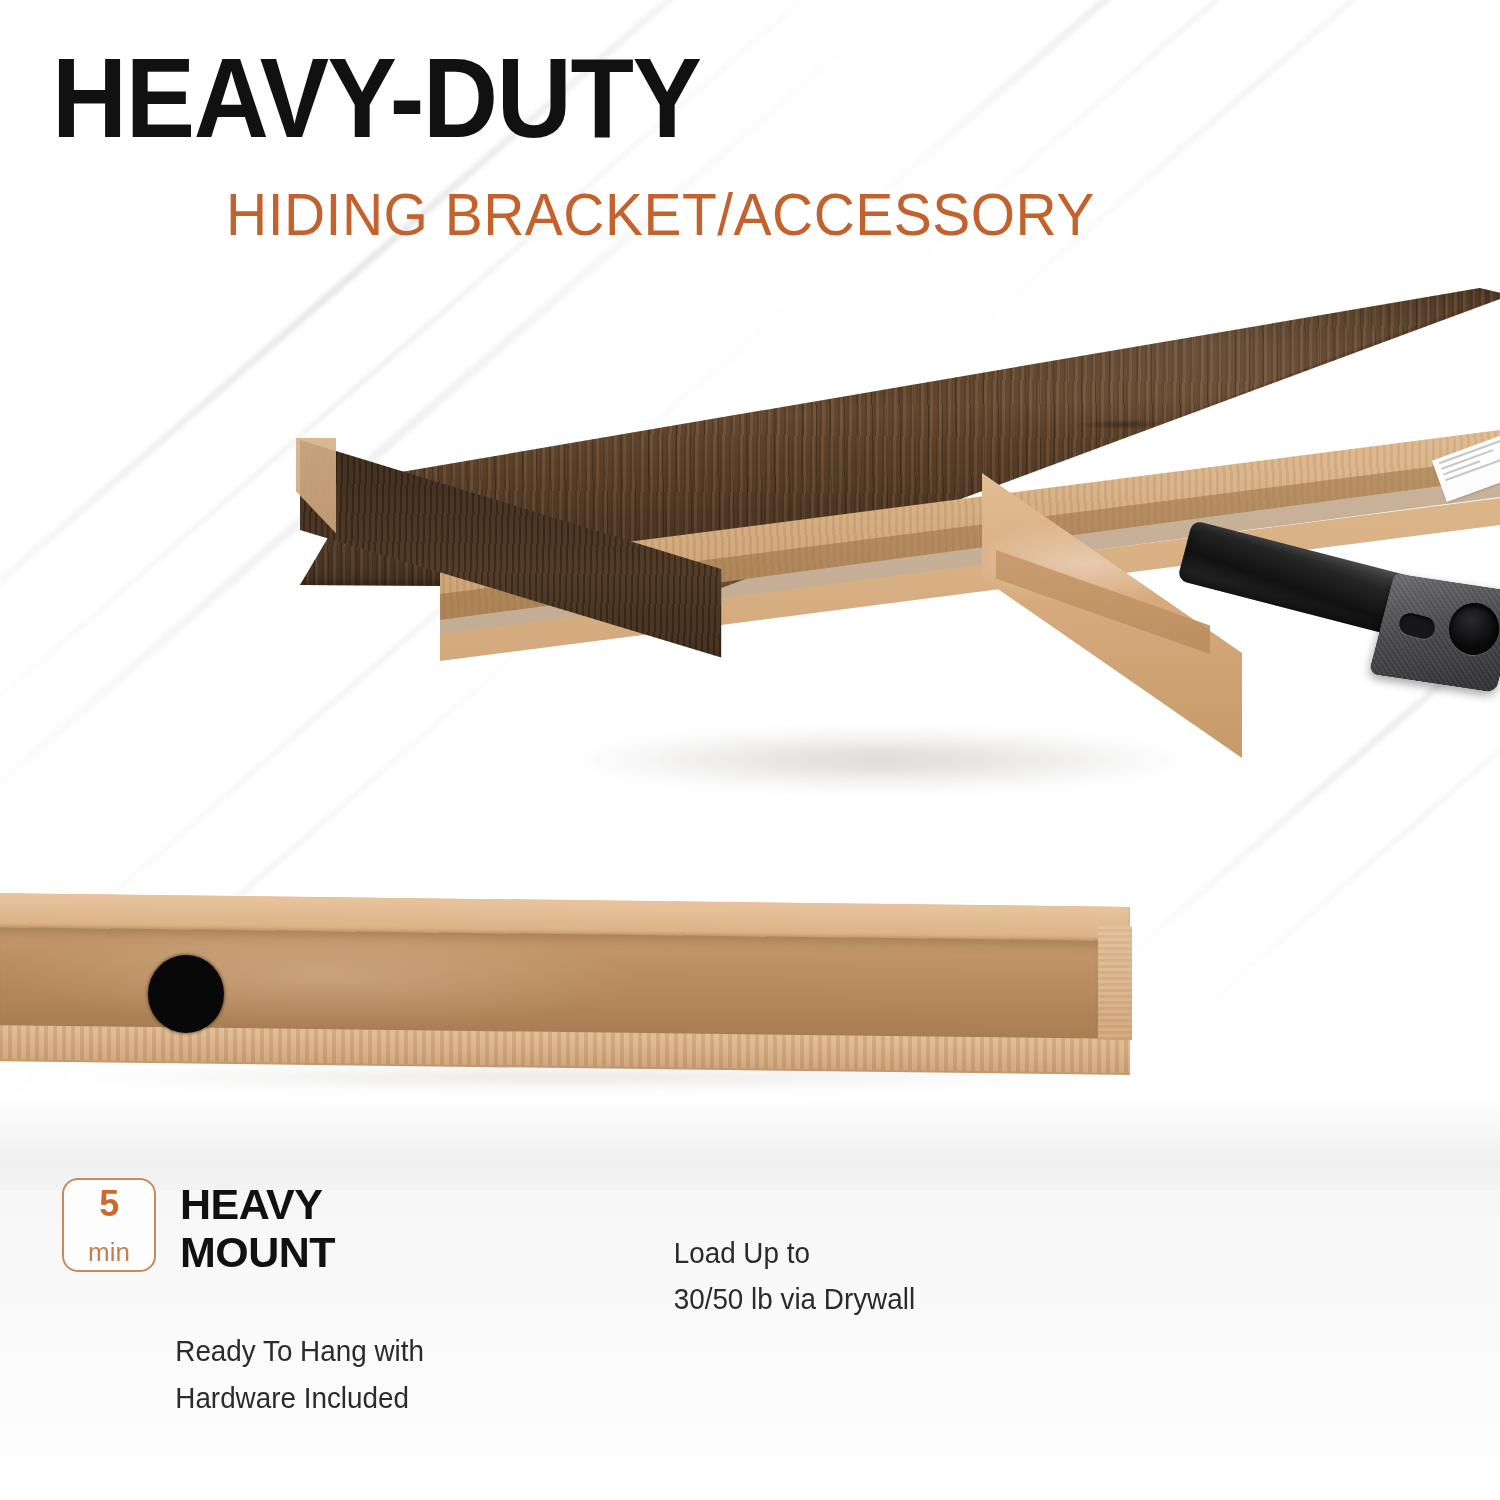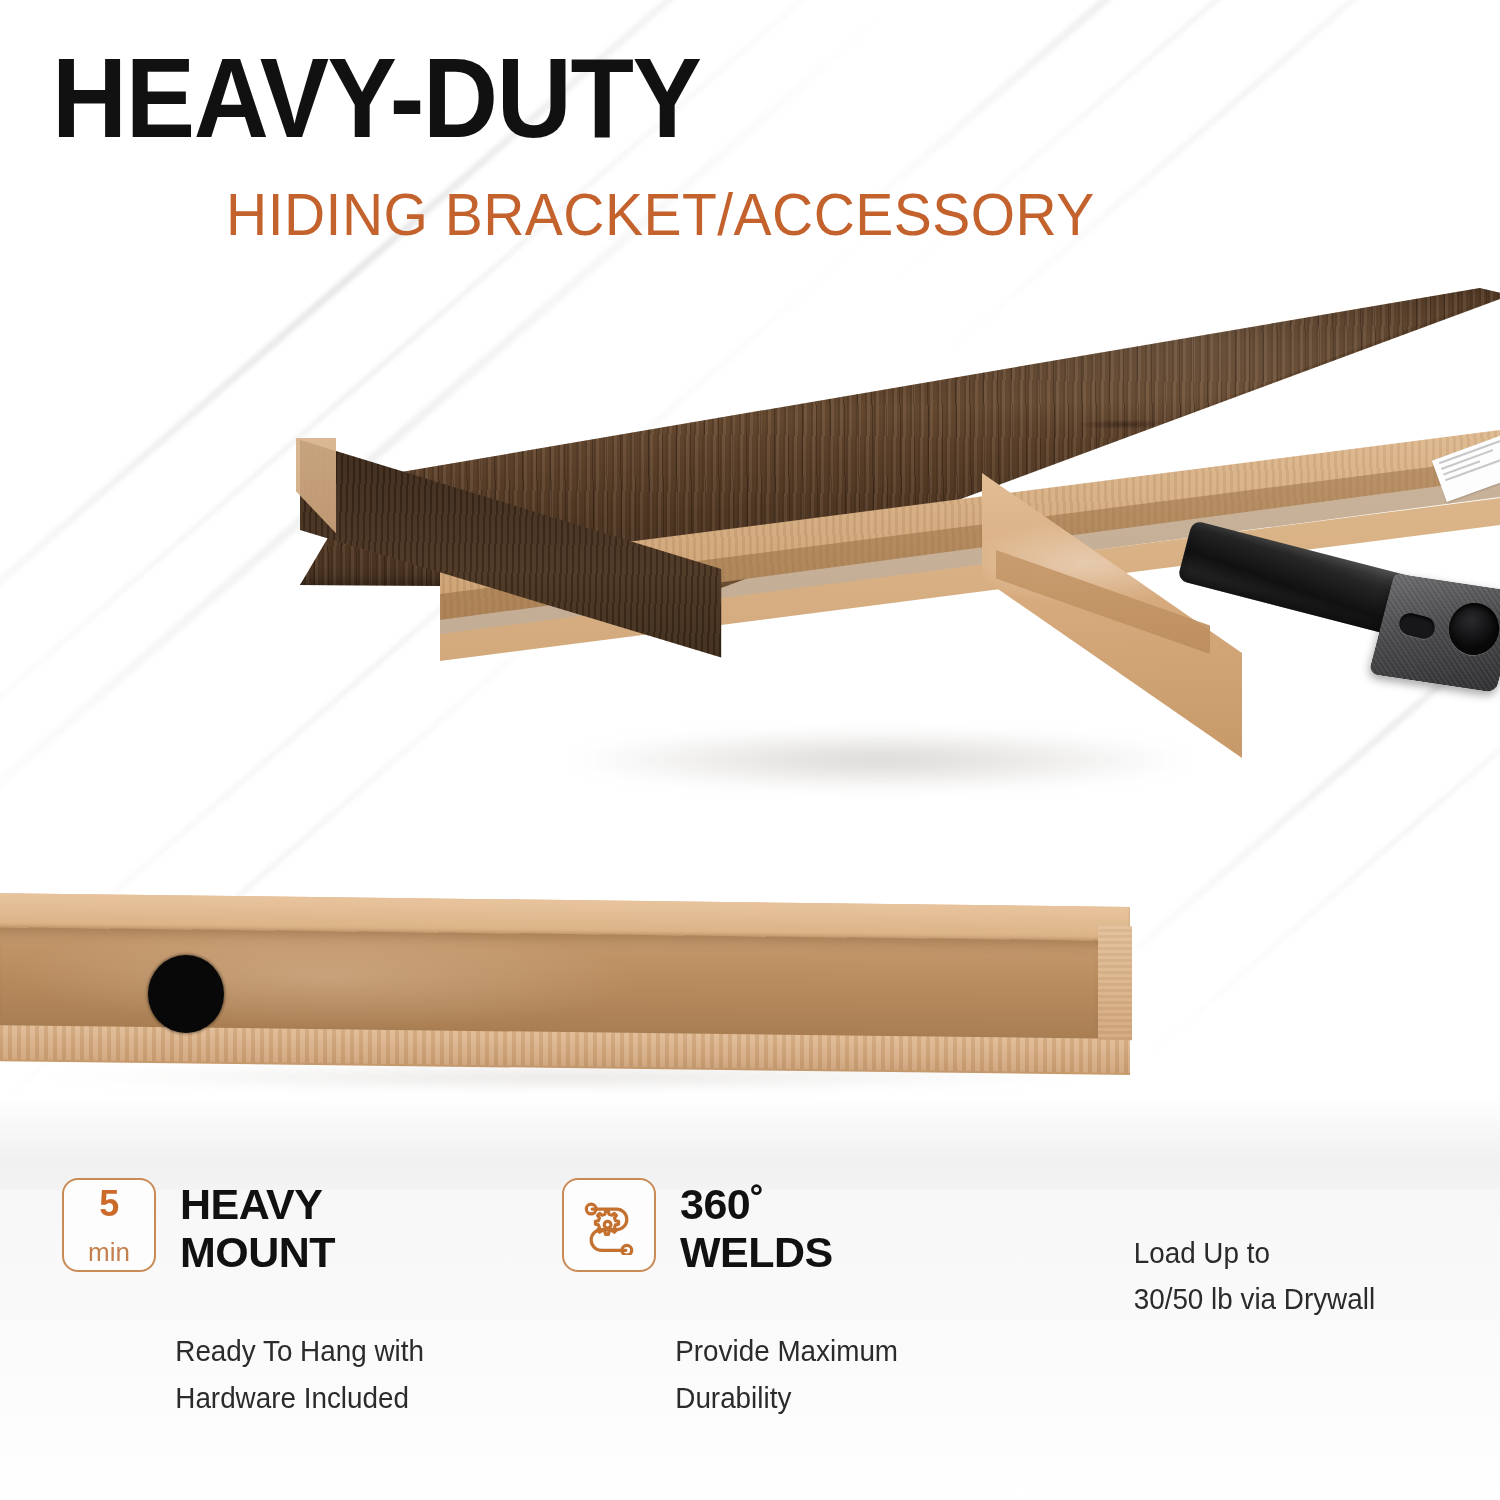--- a/index.html
+++ b/index.html
@@ -353,36 +353,19 @@
         <span class="badge-main">5</span>
         <span class="badge-sub">min</span>
       </div>
       <div class="feature-title">HEAVY
 MOUNT</div>
     </div>
     <div class="feature-desc">Ready To Hang with
 Hardware Included</div>
   </div>
 
-  <div class="feature f2">
-    <div class="feature-head">
-      <div class="badge">
-        <svg width="60" height="60" viewBox="0 0 64 64" fill="none" stroke="#c4702f" stroke-width="3.4" stroke-linecap="round" stroke-linejoin="round">
-          <path d="M14 15 H40 a11 11 0 0 1 0 22 H24 a11 11 0 0 0 0 22 H50"></path>
-          <circle cx="13" cy="15" r="5.2"></circle>
-          <circle cx="51" cy="59" r="5.2"></circle>
-          <path d="M32 20.5 l3.1 1.1 2.6-2 2.2 2.2-2 2.6 1.1 3.1 3.2 .6 v3.1 l-3.2 .6 -1.1 3.1 2 2.6 -2.2 2.2 -2.6-2 -3.1 1.1 -.6 3.2 h-3.1 l-.6-3.2 -3.1-1.1 -2.6 2 -2.2-2.2 2-2.6 -1.1-3.1 -3.2-.6 v-3.1 l3.2-.6 1.1-3.1 -2-2.6 2.2-2.2 2.6 2 3.1-1.1 .6-3.2 h3.1 z"></path>
-          <circle cx="30.5" cy="31.8" r="3.6"></circle>
-        </svg>
-      </div>
-      <div class="feature-title">360˚
-WELDS</div>
-    </div>
-    <div class="feature-desc">Provide Maximum
-Durability</div>
-  </div>
 
   <div class="feature f3">
     <div class="feature-desc">Load Up to
 30/50 lb via Drywall</div>
   </div>
 
 </div>
 
 </body></html>

